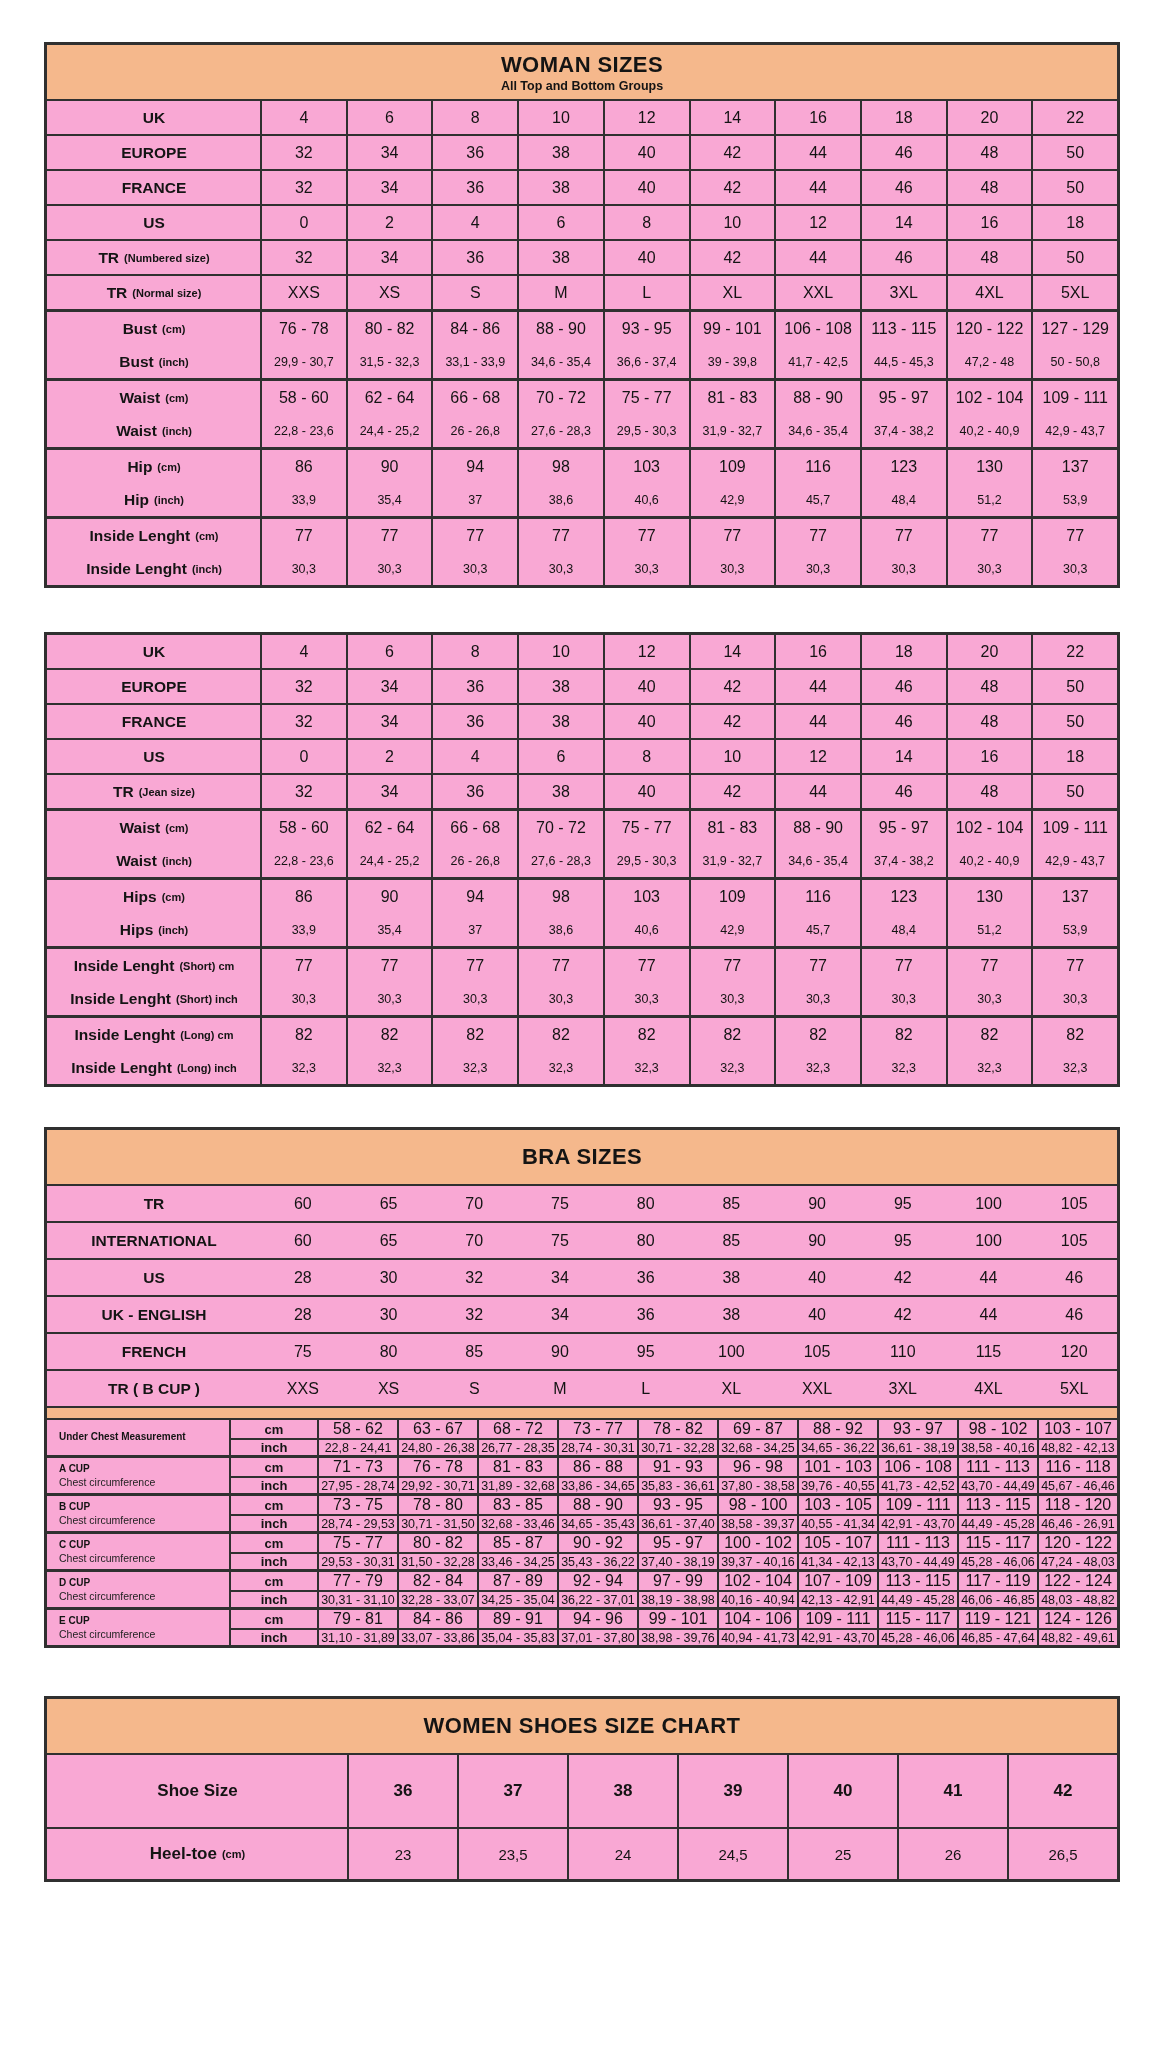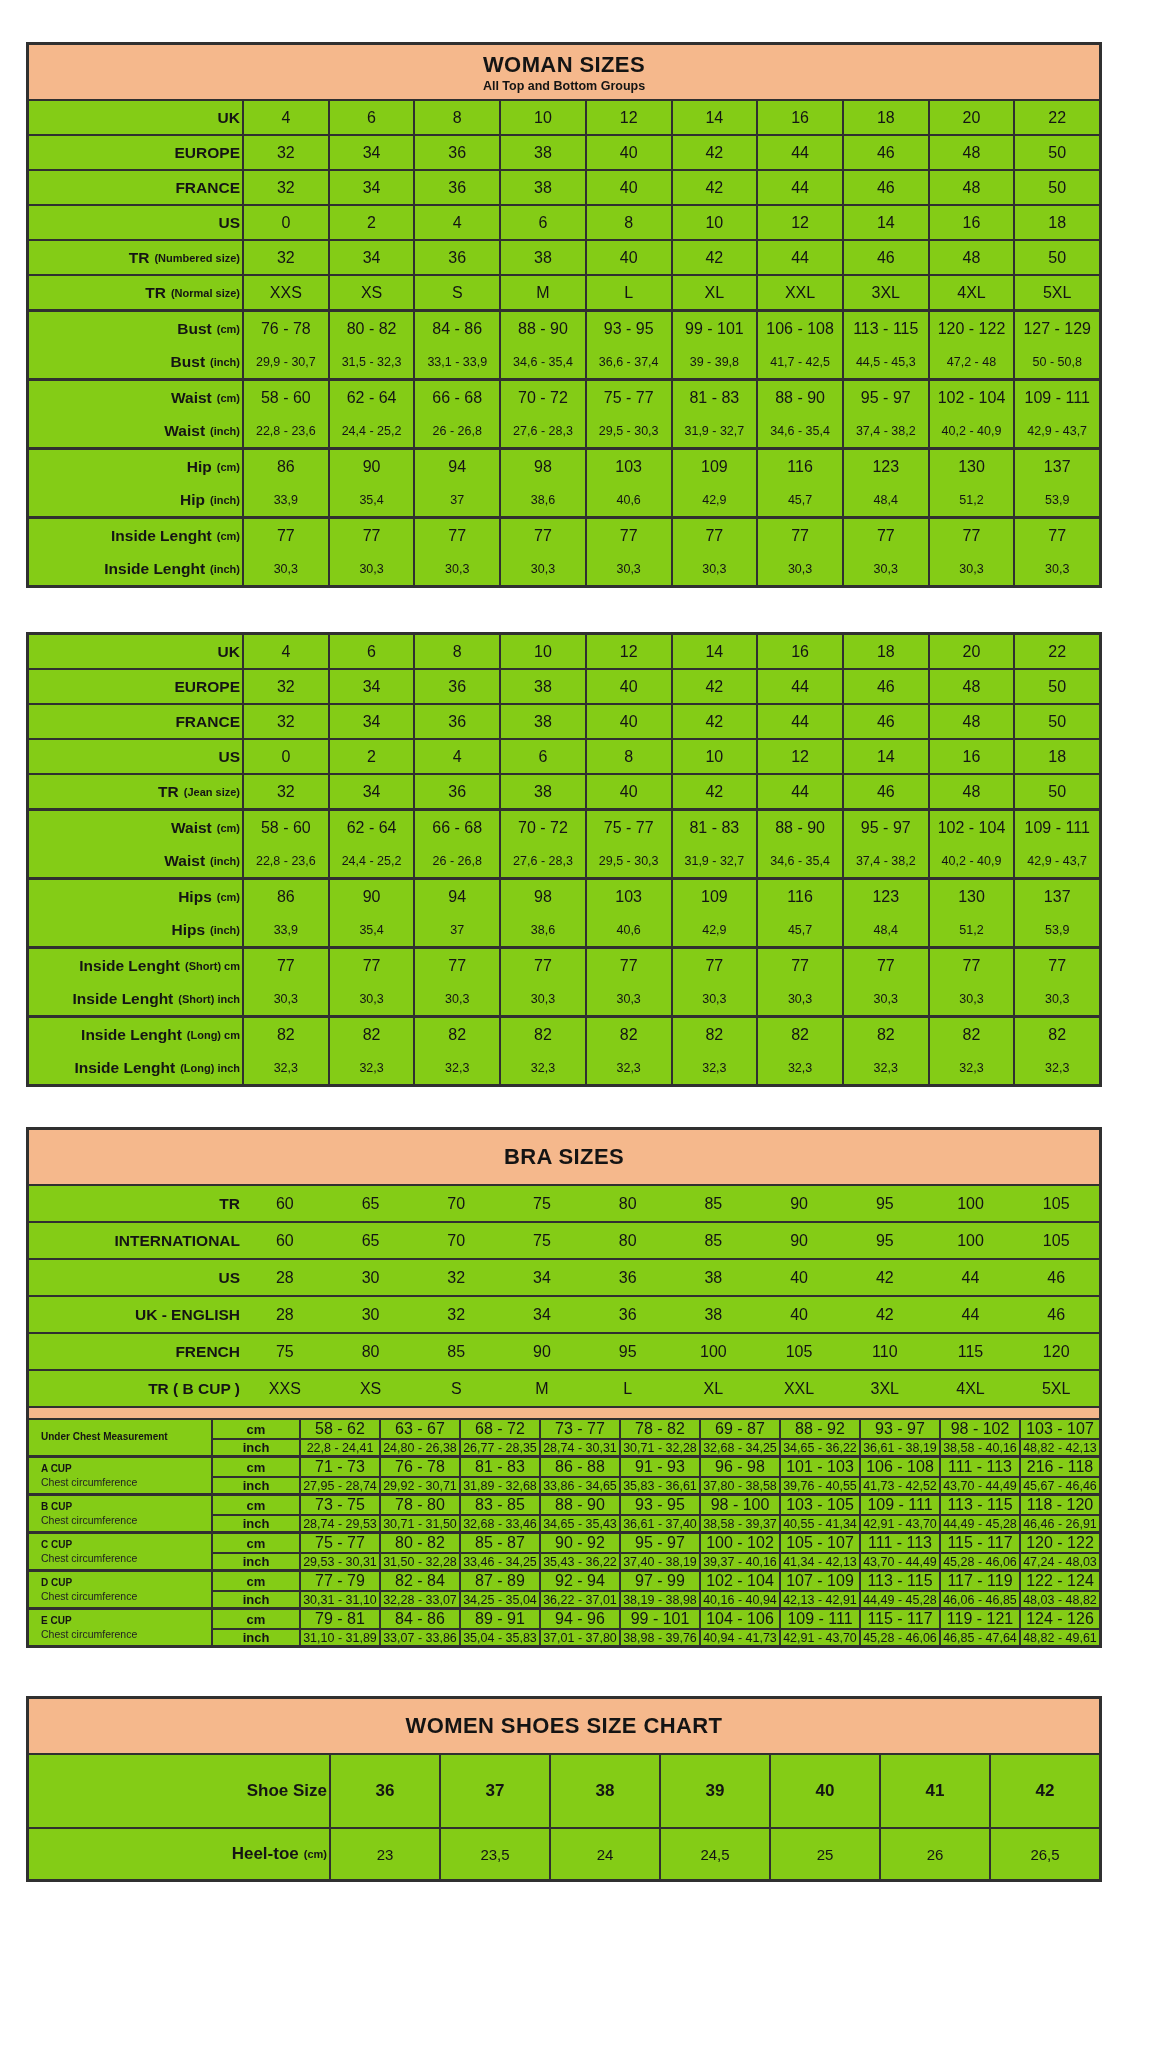--- a/index.html
+++ b/index.html
@@ -1,38 +1,38 @@
 <!DOCTYPE html>
 <html style="--accent: #f5b88c; --line: #303030;"><head>
 <meta charset="utf-8">
 <style>
   :root{ --accent:#f5b88c; --line:#303030; }
   *{margin:0;padding:0;box-sizing:border-box}
   html,body{width:1164px;height:2048px;background:#ffffff;overflow:hidden;
     font-family:"Liberation Sans",sans-serif;color:#141414;}
   body{padding-top:42px}
-  .chart{width:1076px;margin-left:26px;border:3px solid var(--line);background:#84cc16}
+  .chart{width:1076px;margin-left:44px;border:3px solid var(--line);background:#f9a8d4}
   .chart.jeans{margin-top:44px}
   .chart.bra{margin-top:40px}
   .chart.shoes{margin-top:48px}
   .band{background:var(--accent);border-bottom:2px solid var(--line);
     display:flex;flex-direction:column;align-items:center;justify-content:center;height:56px}
   .band .t{font-weight:700;font-size:22px;letter-spacing:.4px}
   .band .s{font-weight:700;font-size:12.5px;margin-top:1px}
   .band .s:empty{display:none}
   .band-divider{height:14px;background:var(--accent);
     border-top:2px solid var(--line);border-bottom:2px solid var(--line)}
   .group{border-top:2px solid var(--line)}
   .group.multi{border-top:3px solid var(--line)}
   .body > .group:first-child{border-top:none}
   .row{display:flex;align-items:stretch}
   .cell{flex:1;display:flex;align-items:center;justify-content:center;
     text-align:center;font-size:16px;border-left:2px solid var(--line);padding:0 2px;
     white-space:nowrap;overflow:hidden}
-  .label-cell{flex:0 0 213px;border-left:none;justify-content:flex-end;
+  .label-cell{flex:0 0 213px;border-left:none;justify-content:center;
     padding-left:3px;text-align:left}
   .label-cell .lbl{font-weight:700;font-size:15.5px}
   .label-cell .sfx{font-weight:700;font-size:11px;margin-left:5px}
   .sfx:empty{display:none}
   .row.small .cell{font-size:12.5px}
   [data-table="woman"] .row,[data-table="jeans"] .row{height:33px}
   [data-table="bra_top"] .row{height:35px}
   [data-table="bra_top"] .cell{border-left:none}
   [data-table="bra_cups"] .row{height:30px}
   .cup-group{display:flex}
@@ -684,21 +684,21 @@
             <div class="cell unit-cell">cm</div>
             <div class="cell">71 - 73</div>
             <div class="cell">76 - 78</div>
             <div class="cell">81 - 83</div>
             <div class="cell">86 - 88</div>
             <div class="cell">91 - 93</div>
             <div class="cell">96 - 98</div>
             <div class="cell">101 - 103</div>
             <div class="cell">106 - 108</div>
             <div class="cell">111 - 113</div>
-            <div class="cell">216 - 118</div>
+            <div class="cell">116 - 118</div>
           </div>
           <div class="row small">
             <div class="cell unit-cell">inch</div>
             <div class="cell">27,95 - 28,74</div>
             <div class="cell">29,92 - 30,71</div>
             <div class="cell">31,89 - 32,68</div>
             <div class="cell">33,86 - 34,65</div>
             <div class="cell">35,83 - 36,61</div>
             <div class="cell">37,80 - 38,58</div>
             <div class="cell">39,76 - 40,55</div>

